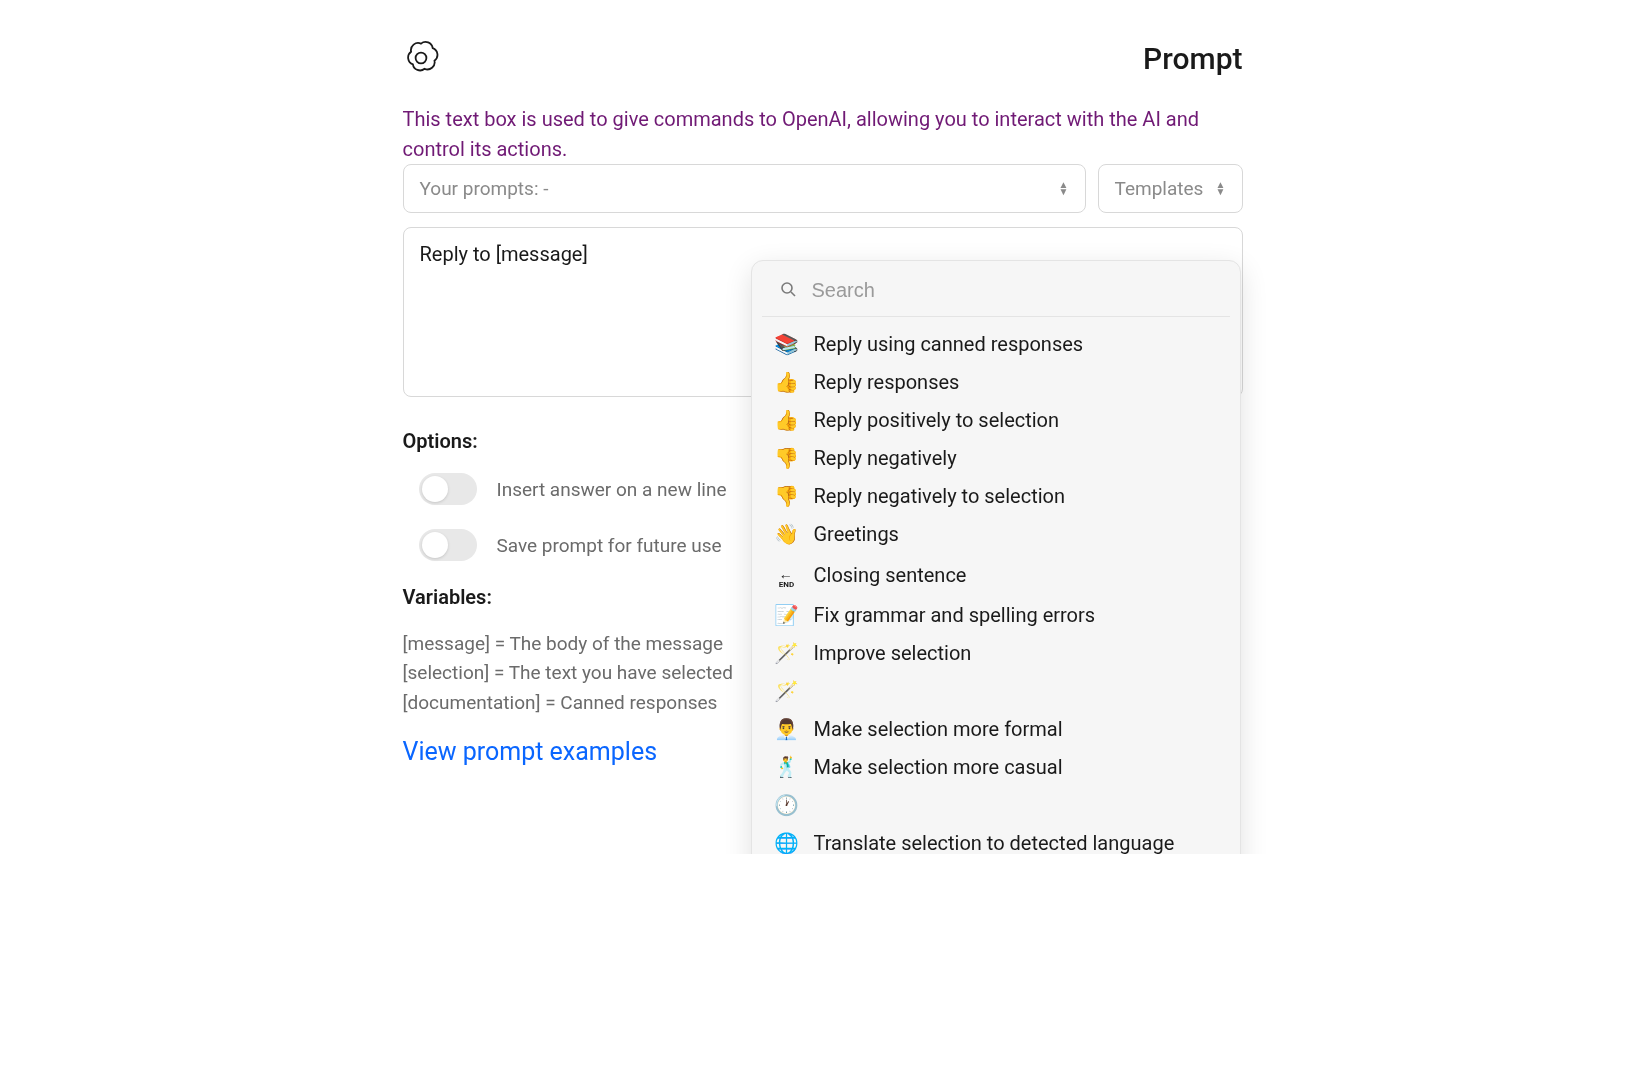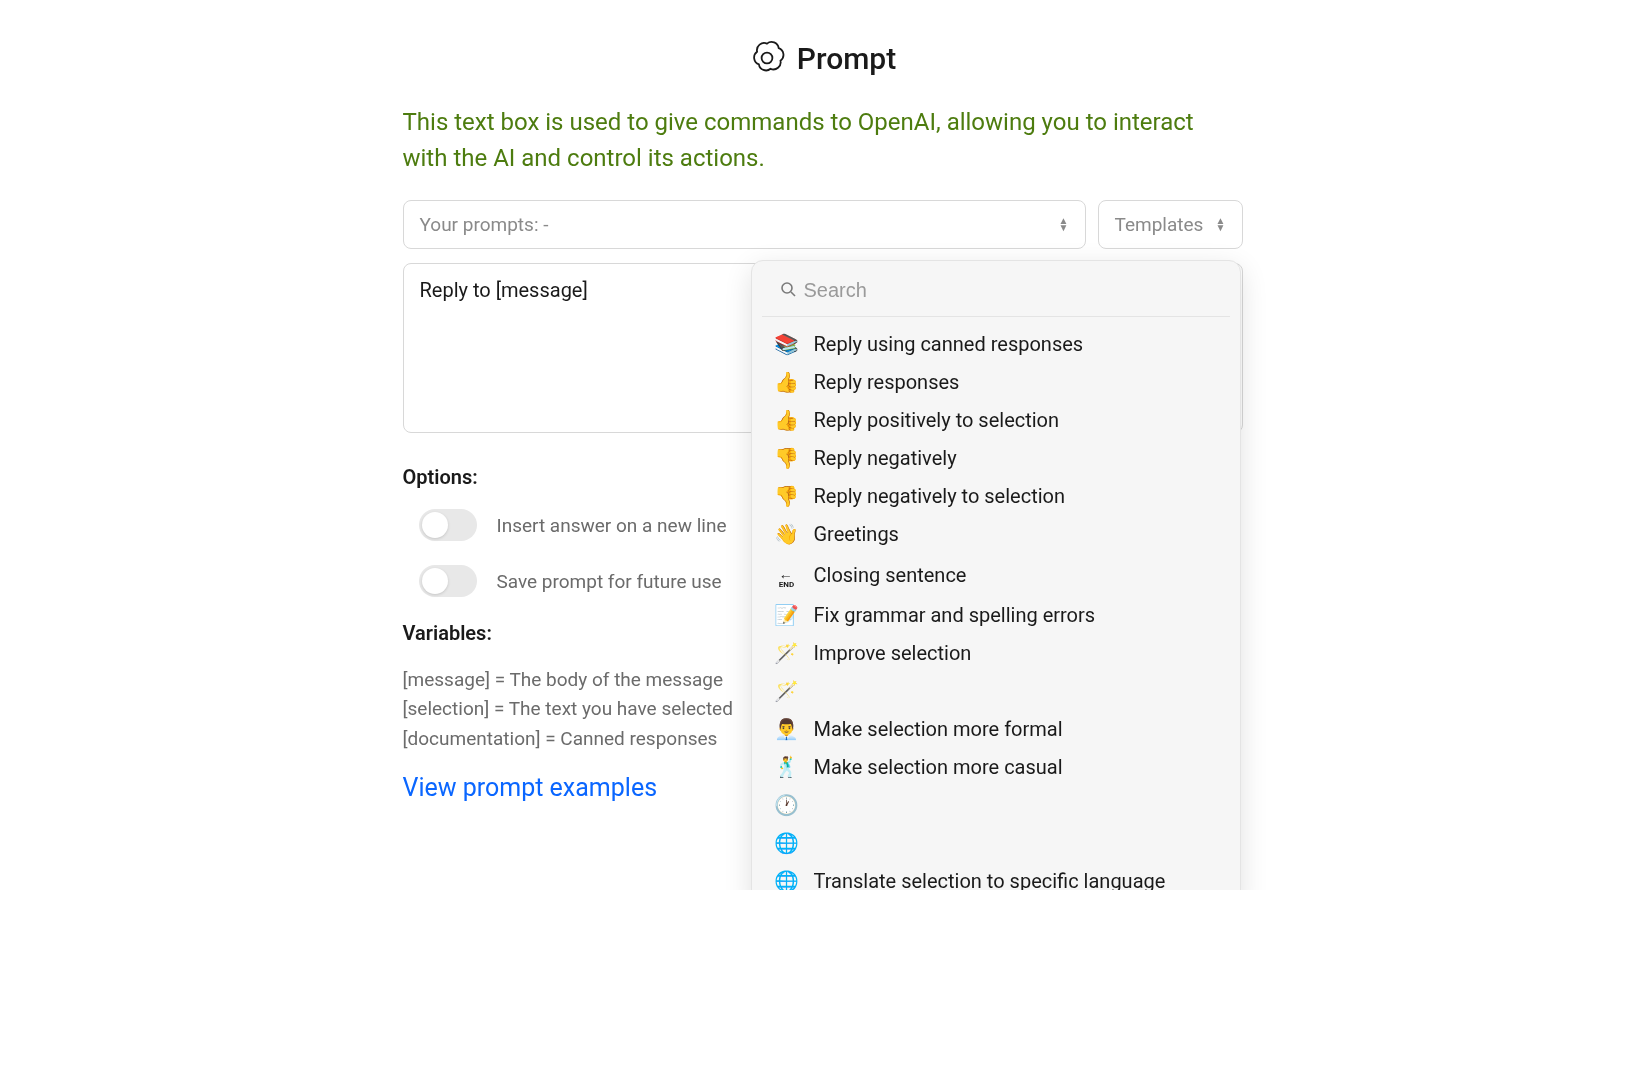--- a/index.html
+++ b/index.html
@@ -15,38 +15,37 @@
       justify-content: center;
       padding-top: 40px;
     }
     .container {
       width: 840px;
       position: relative;
     }
     .header {
       display: flex;
       align-items: center;
-      justify-content: center;
+      justify-content: space-between;
       gap: 12px;
       margin-bottom: 28px;
     }
     .openai-logo {
       width: 36px;
       height: 36px;
     }
     .title {
       font-size: 30px;
       font-weight: 500;
       color: #1a1a1a;
     }
     .description {
-      font-size: 24px;
-      color: #4d7c0f;
+      font-size: 20px;
+      color: #701a75;
       line-height: 1.5;
-      margin-bottom: 24px;
     }
     .selectors {
       display: flex;
       gap: 12px;
       margin-bottom: 14px;
     }
     .select-box {
       border: 1px solid #d8d8d8;
       border-radius: 8px;
       padding: 12px 16px;
@@ -168,21 +167,21 @@
       background: #f6f6f6;
       border: 1px solid #e4e4e4;
       border-radius: 12px;
       box-shadow: 0 8px 28px rgba(0,0,0,0.12);
       padding: 12px 0 10px 0;
       z-index: 10;
     }
     .search-row {
       display: flex;
       align-items: center;
-      gap: 8px;
+      gap: 16px;
       padding: 6px 18px 14px 18px;
       border-bottom: 1px solid #e4e4e4;
       margin: 0 10px 8px 10px;
     }
     .search-icon {
       color: #7a7a7a;
       font-size: 17px;
     }
     .search-input {
       border: none;
@@ -351,20 +350,21 @@
         </div>
         <div class="tmpl-item">
           <span class="tmpl-emoji">🕺</span>
           <span>Make selection more casual</span>
         </div>
         <div class="tmpl-item">
           <span class="tmpl-emoji">🕐</span>
         </div>
         <div class="tmpl-item">
           <span class="tmpl-emoji">🌐</span>
+          <span>Translate selection to detected language</span>
         </div>
         <div class="tmpl-item">
           <span class="tmpl-emoji">🌐</span>
           <span>Translate selection to specific language</span>
         </div>
       </div>
   </div>
 
 </div>
 

